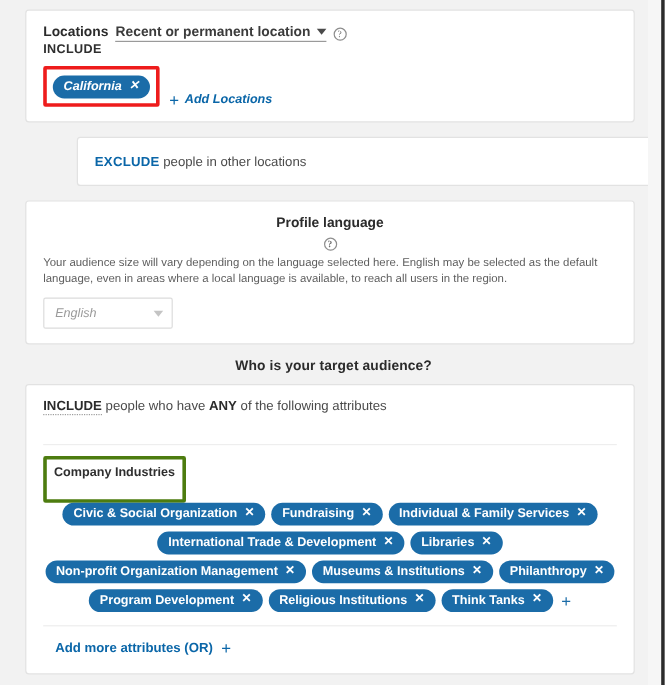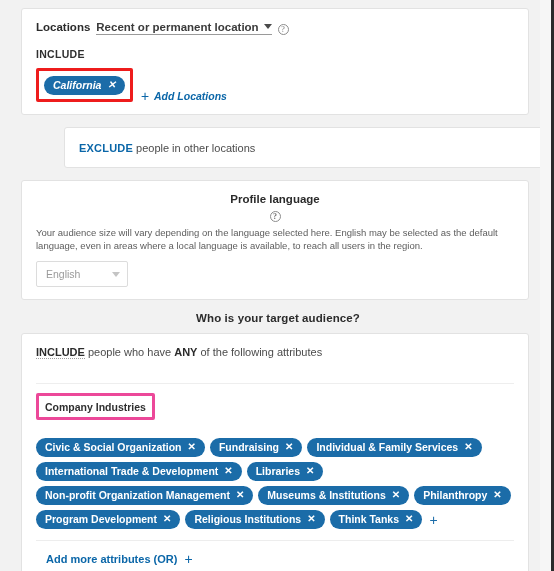--- a/index.html
+++ b/index.html
@@ -52,21 +52,20 @@
     width: 508px;
     padding: 12px 14px;
   }
   .card.tight { padding: 11px 14px; margin-left: 48px; }
 
   
   .loc-row {
     display: flex;
     align-items: baseline;
     gap: 6px;
-    margin-bottom: 13px;
   }
   .loc-label {
     font-size: 11.5px;
     font-weight: bold;
     color: #2b2b2b;
   }
   .loc-select {
     font-size: 11.5px;
     font-weight: bold;
     color: #3b3b3b;
@@ -105,20 +104,21 @@
     color: #2f2f2f;
     letter-spacing: 0.3px;
     margin-bottom: 8px;
   }
 
   .pill-row {
     display: flex;
     align-items: center;
     flex-wrap: wrap;
     gap: 5px 5px;
+    justify-content: center;
   }
 
   .pill {
     display: inline-flex;
     align-items: center;
     gap: 6px;
     background: #1b6ca8;
     color: #ffffff;
     border-radius: 11px;
     padding: 2px 9px 3px 9px;
@@ -191,32 +191,33 @@
     flex-direction: column;
   }
   .pl-desc {
     font-size: 9.5px;
     color: #5d5d5d;
     line-height: 13px;
     max-width: 482px;
     margin-bottom: 9px;
   }
   .pl-select {
-    width: 92px;
+    width: 108px;
     height: 26px;
     border: 1px solid #dcdcdc;
     border-radius: 2px;
     background: #ffffff;
     display: flex;
     align-items: center;
     justify-content: space-between;
     padding: 0 7px 0 9px;
     font-size: 10.5px;
     color: #9a9a9a;
     cursor: pointer;
+    font-style: italic;
   }
   .caret-gray {
     width: 0; height: 0;
     border-left: 4px solid transparent;
     border-right: 4px solid transparent;
     border-top: 5px solid #c4c4c4;
   }
 
   
   .attr-head {
@@ -229,24 +230,24 @@
   .attr-head b { color: #2b2b2b; font-weight: bold; }
   .attr-head .dotted { border-bottom: 1px dotted #9d9d9d; }
 
   .attr-group-label {
     font-size: 10.5px;
     font-weight: bold;
     color: #2f2f2f;
   }
   .attr-label-hl {
     display: inline-block;
-    border: 3px solid #ec4899;
+    border: 3px solid #4d7c0f;
     border-radius: 2px;
-    padding: 1px 6px 2px 6px;
-    margin-bottom: 18px;
+    padding: 1px 6px 14px 6px;
+    margin-bottom: 0;
   }
 
   .divider {
     border-top: 1px solid #ededed;
     margin: 11px 0 0 0;
   }
   .add-more {
     padding: 12px 0 3px 10px;
     font-size: 11px;
     font-weight: bold;

